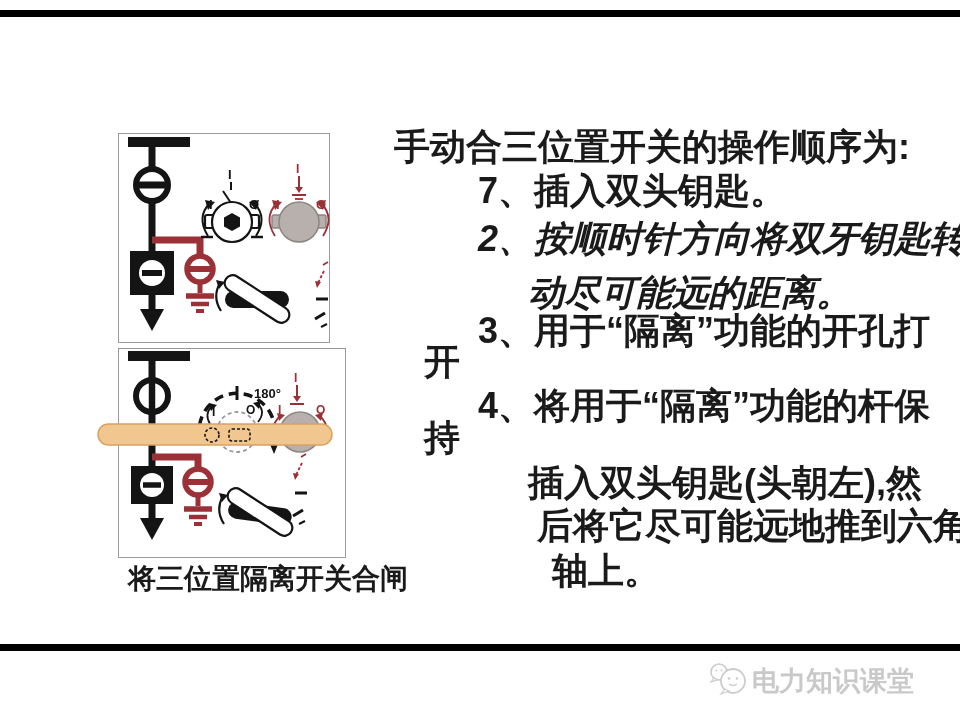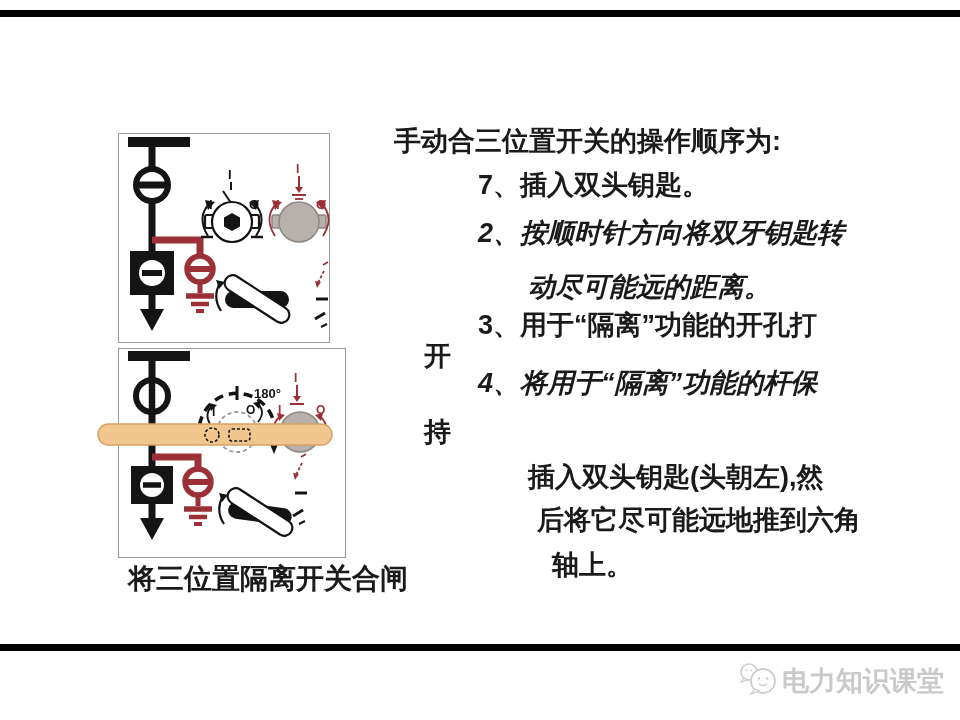--- a/index.html
+++ b/index.html
@@ -15,34 +15,34 @@
 
   .fig{position:absolute;}
   #fig-top{left:118px;top:133px;width:212px;height:210px;}
   #fig-bottom{left:90px;top:348px;width:256px;height:210px;}
 
   .caption{
     position:absolute;left:128px;top:560px;width:300px;
     font-size:28px;font-weight:bold;letter-spacing:0px;white-space:nowrap;
   }
 
-  .tline{position:absolute;font-size:27px;font-weight:bold;white-space:nowrap;line-height:1.15;}
+  .tline{position:absolute;font-size:36px;font-weight:bold;white-space:nowrap;line-height:1.15;}
   .t-title{left:394px;top:126px;}
   .l0{left:478px;top:170px;}
   .l1{left:478px;top:218px;font-style:italic;}
   .l2{left:528px;top:272px;font-style:italic;}
   .l3{left:478px;top:310px;}
   .l4{left:424px;top:341px;}
-  .l5{left:478px;top:368px;font-style:italic;}
+  .l5{left:478px;top:385px;}
   .l6{left:424px;top:417px;}
   .l7{left:528px;top:462px;}
   .l8{left:528px;top:505px;margin-left:9px;}
   .l9{left:528px;top:550px;margin-left:24px;}
 
-  .watermark{position:absolute;left:738px;top:655px;width:222px;height:46px;}
+  .watermark{position:absolute;left:708px;top:655px;width:222px;height:46px;}
   .wm-text{
     position:absolute;left:44px;top:8px;
     font-size:27px;font-weight:bold;color:#c9c9c9;white-space:nowrap;
   }
   .wm-icon{position:absolute;left:0;top:2px;}
 
   svg text{font-family:"Liberation Sans","DejaVu Sans",sans-serif;font-weight:bold;}
 </style>
 </head>
 <body>

